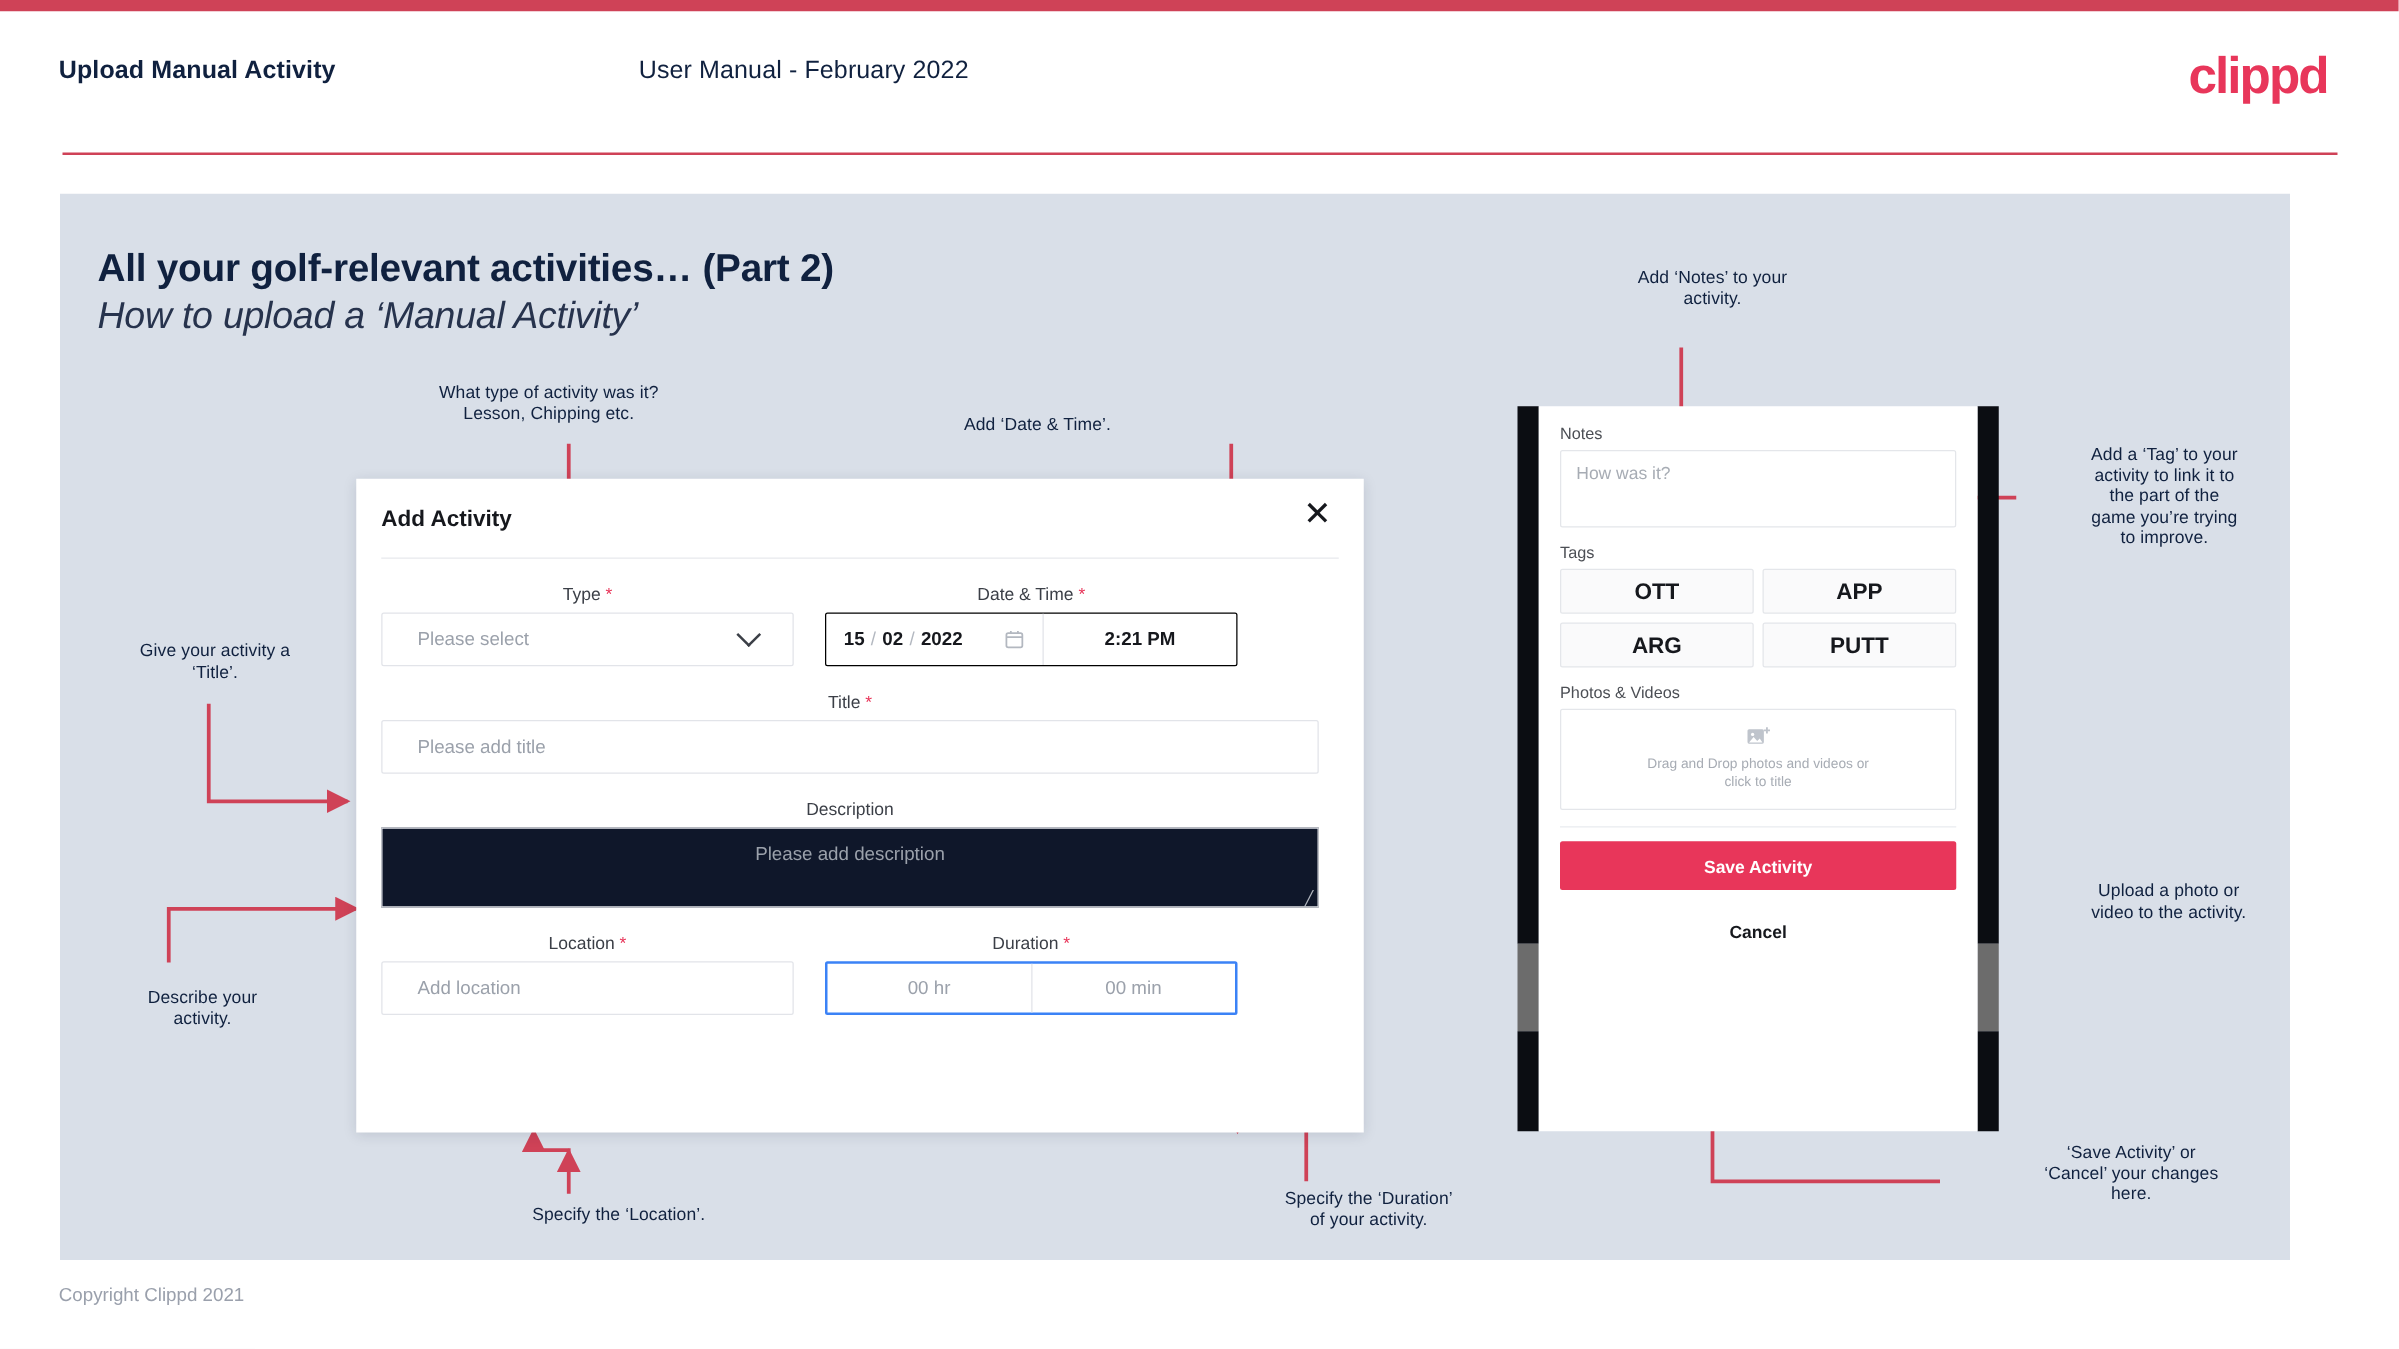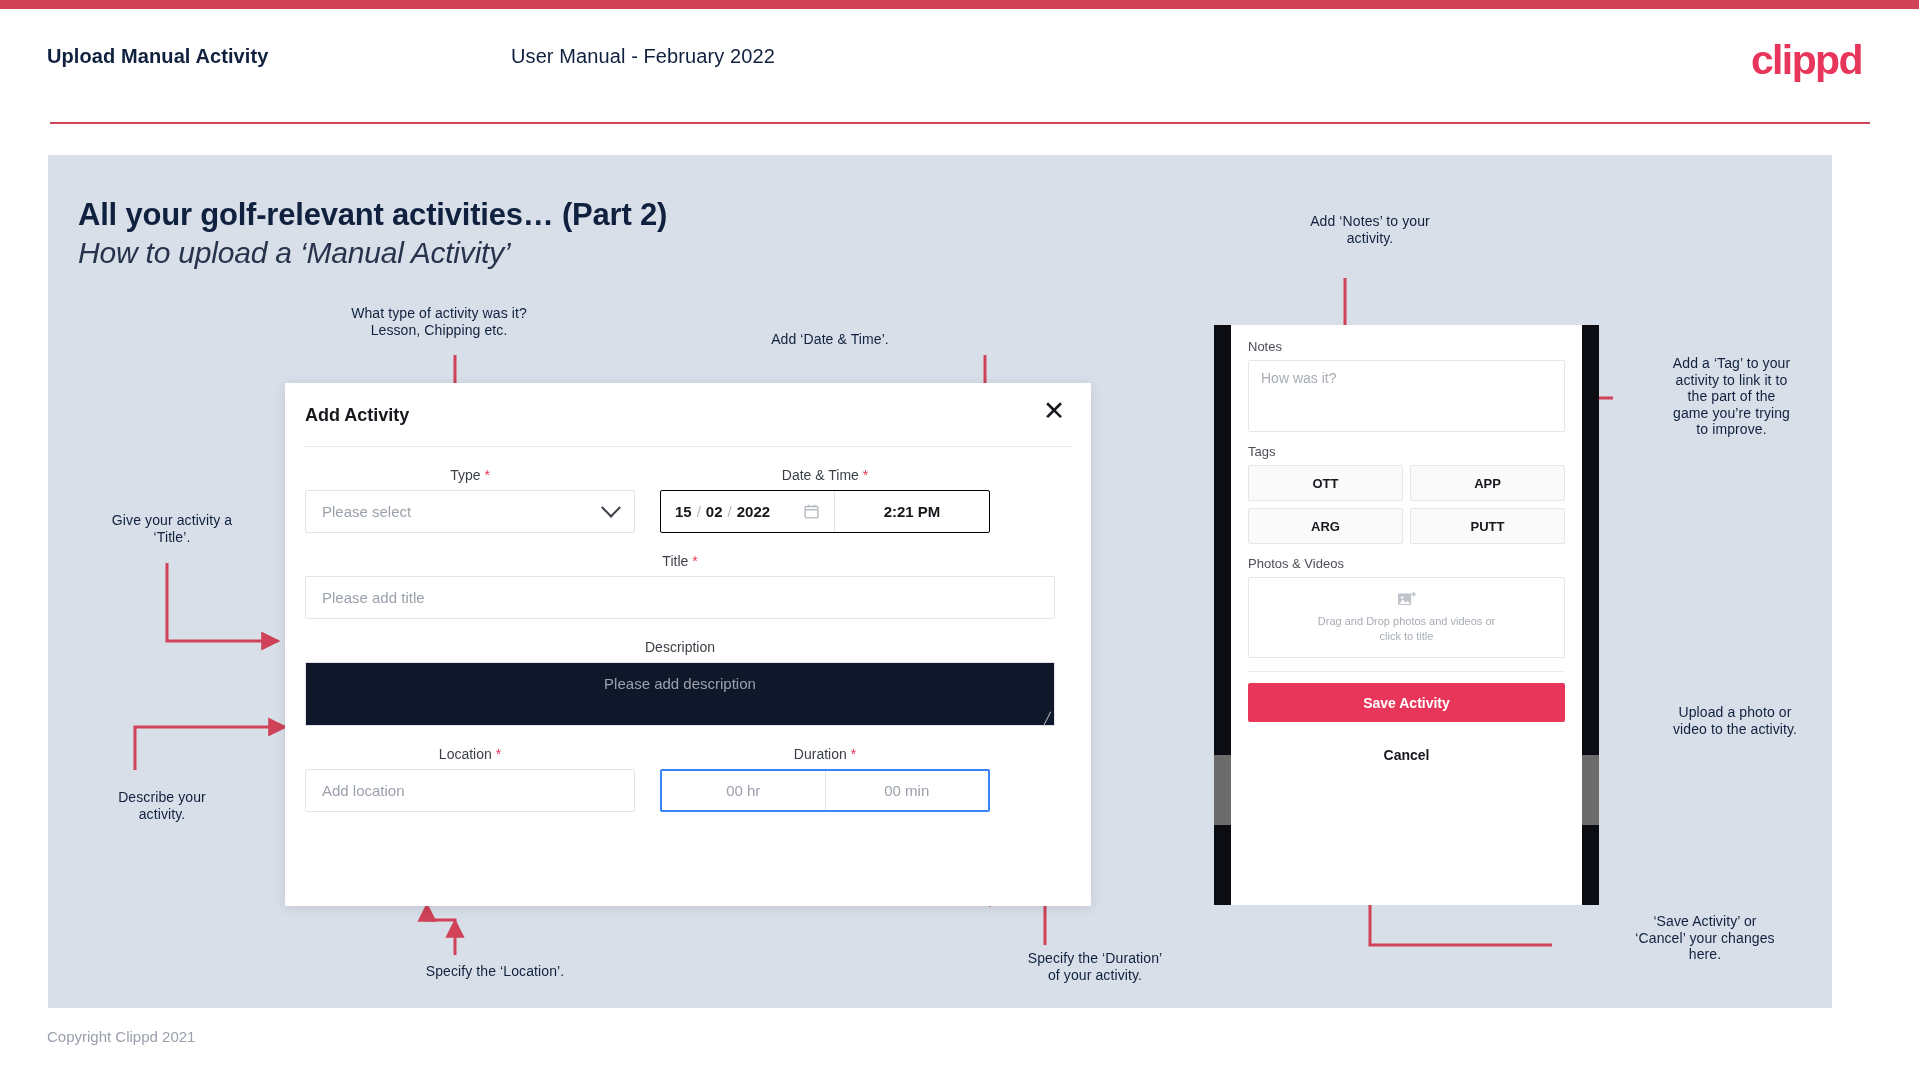--- a/index.html
+++ b/index.html
@@ -91,21 +91,21 @@
   .dlg-body { position: absolute; left: 20px; top: 84px; right: 36px; text-align: center; }
 
   .row { display: flex; gap: 25px; }
   .fld-label {
     font-size: 14px; color: #3b3f47; margin-bottom: 7px; font-weight: 400;
   }
   .req { color: #e8365a; font-size: 14px; }
 
   .inp {
     height: 43px; border: 1px solid #e2e4e9; background: #fff;
-    display: flex; align-items: center; padding: 0 16px;
+    display: flex; align-items: center; padding: 0 28px;
     font-size: 15px; color: #9ba1ab; border-radius: 2px;
   }
 
   .col-half { width: 330px; }
   .col-full { width: 100%; }
 
   .sel {
     justify-content: space-between;
   }
   .chev {
@@ -161,28 +161,28 @@
   .bez-r { right: 0; top: 0; height: 430px; }
   .bez-r-gray { right: 0; top: 430px; height: 70px; background: #6c6c6c; }
   .bez-r-b2 { right: 0; top: 500px; height: 80px; }
 
   .screen {
     position: absolute; left: 17px; top: 0; width: 351px; height: 580px;
     background: #ffffff; padding: 14px 17px 0 17px;
   }
   .ph-label { font-size: 13px; color: #4c4f55; margin-bottom: 6px; }
   .ph-notes {
-    height: 72px; border: 1px solid #e4e6ea; padding: 9px 12px;
+    height: 62px; border: 1px solid #e4e6ea; padding: 9px 12px;
     font-size: 14px; color: #a7acb4; border-radius: 2px;
   }
   .ph-tags { display: grid; grid-template-columns: 1fr 1fr; gap: 7px; }
   .tag-btn {
     height: 36px; border: 1px solid #e4e6ea; background: #fafafb;
     display: flex; align-items: center; justify-content: center;
-    font-size: 13px; font-weight: 700; color: #16181d; border-radius: 2px;
+    font-size: 18px; font-weight: 700; color: #16181d; border-radius: 2px;
   }
   .ph-drop {
     height: 81px; border: 1px solid #e4e6ea; border-radius: 2px;
     display: flex; flex-direction: column; align-items: center;
     justify-content: center; gap: 5px;
   }
   .drop-txt { font-size: 11px; color: #a7acb4; text-align: center; line-height: 1.35; }
   .ph-rule { height: 1px; background: #e9ebef; margin: 13px 0 11px 0; }
   .save-btn {
     height: 39px; background: #e8365a; color: #fff;

